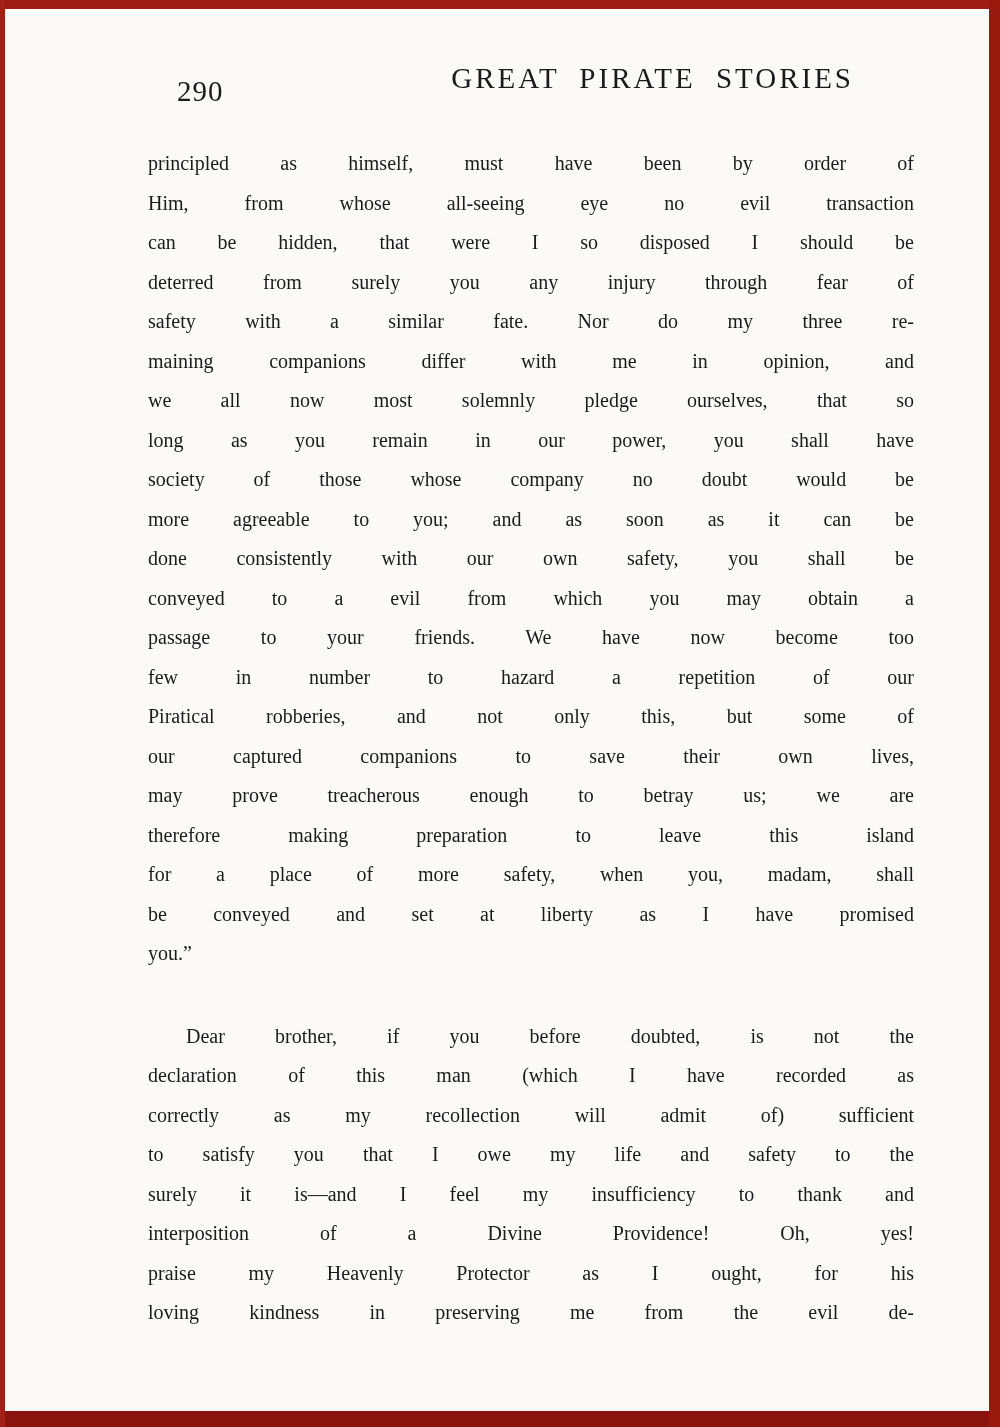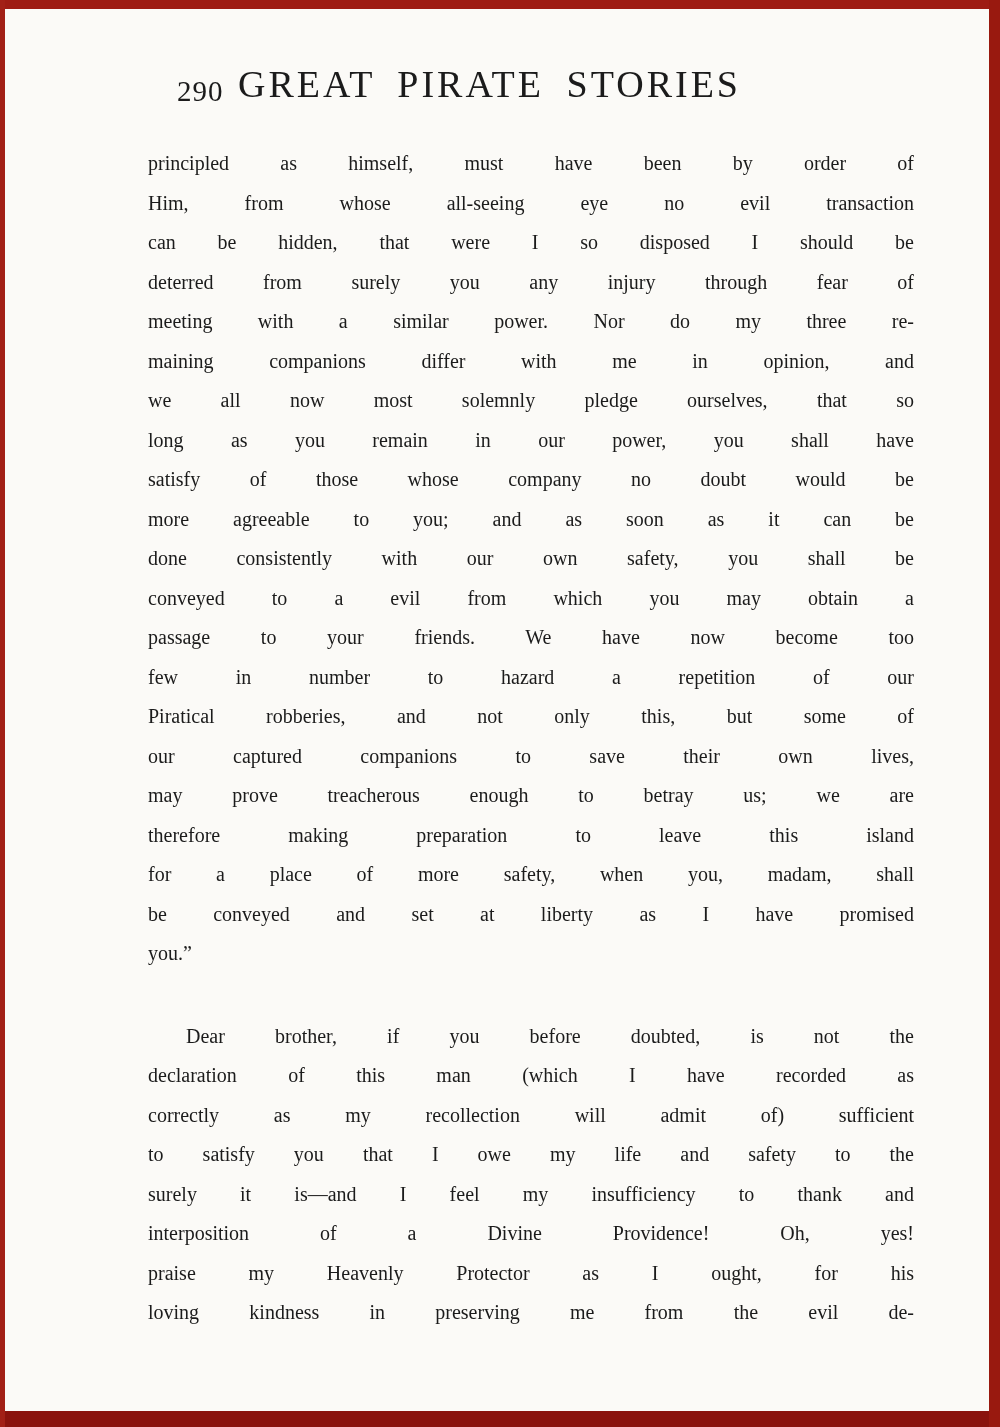--- a/index.html
+++ b/index.html
@@ -36,22 +36,22 @@
     top: 13px;
     font-size: 29px;
     letter-spacing: 1px;
     margin-left: 27px;
   }
   .running-title {
     position: absolute;
     left: 90px;
     right: 60px;
     top: 0;
-    text-align: left;
-    font-size: 38px;
+    text-align: right;
+    font-size: 29px;
     letter-spacing: 3px;
     word-spacing: 10px;
     white-space: nowrap;
   }
 
   .body-text {
     position: absolute;
     top: 144px;
     left: 148px;
     width: 766px;
@@ -82,25 +82,25 @@
 <header class="page-header">
   <span class="page-number">290</span>
   <span class="running-title">GREAT PIRATE STORIES</span>
 </header>
 
 <main class="body-text">
     <div class="line">principled as himself, must have been by order of</div>
     <div class="line">Him, from whose all-seeing eye no evil transaction</div>
     <div class="line">can be hidden, that were I so disposed I should be</div>
     <div class="line">deterred from surely you any injury through fear of</div>
-    <div class="line">meeting with a similar power. Nor do my three re-</div>
+    <div class="line">safety with a similar fate. Nor do my three re-</div>
     <div class="line">maining companions differ with me in opinion, and</div>
     <div class="line">we all now most solemnly pledge ourselves, that so</div>
     <div class="line">long as you remain in our power, you shall have</div>
-    <div class="line">satisfy of those whose company no doubt would be</div>
+    <div class="line">society of those whose company no doubt would be</div>
     <div class="line">more agreeable to you; and as soon as it can be</div>
     <div class="line">done consistently with our own safety, you shall be</div>
     <div class="line">conveyed to a evil from which you may obtain a</div>
     <div class="line">passage to your friends. We have now become too</div>
     <div class="line">few in number to hazard a repetition of our</div>
     <div class="line">Piratical robberies, and not only this, but some of</div>
     <div class="line">our captured companions to save their own lives,</div>
     <div class="line">may prove treacherous enough to betray us; we are</div>
     <div class="line">therefore making preparation to leave this island</div>
     <div class="line">for a place of more safety, when you, madam, shall</div>

